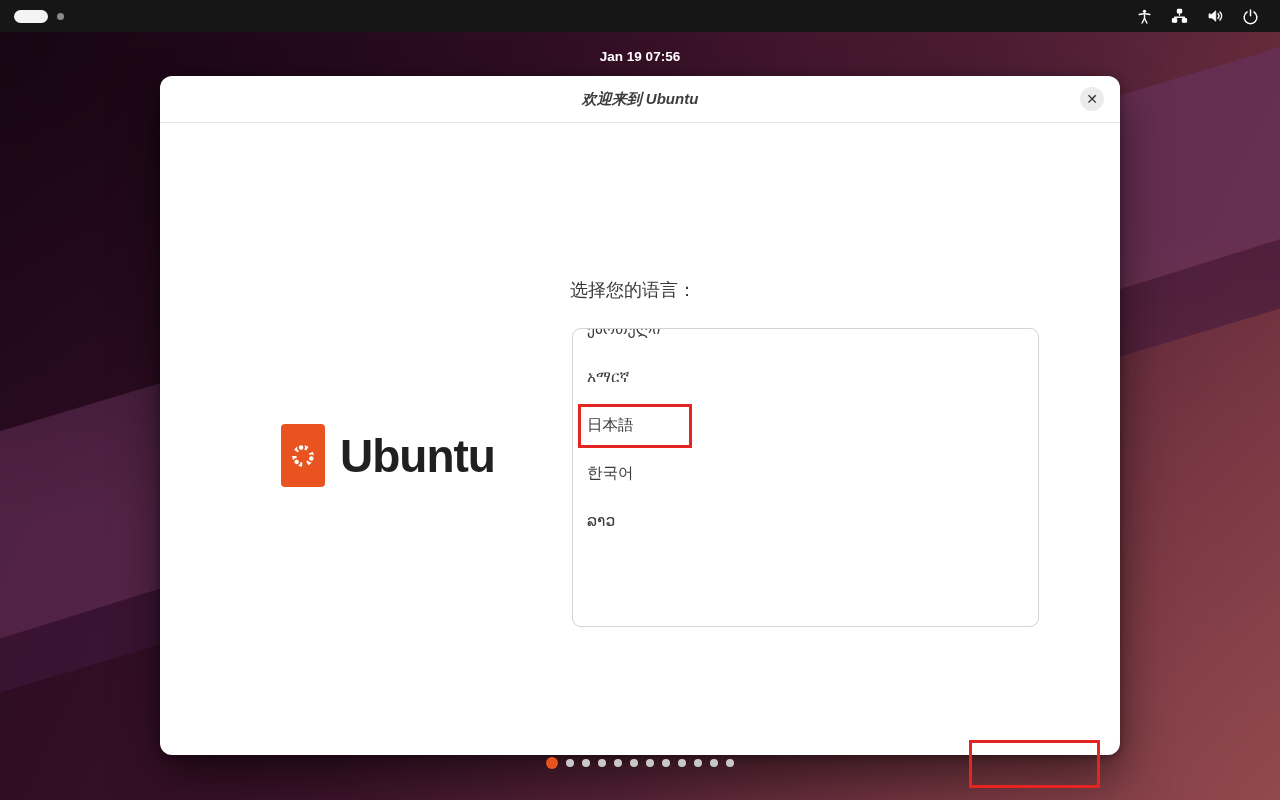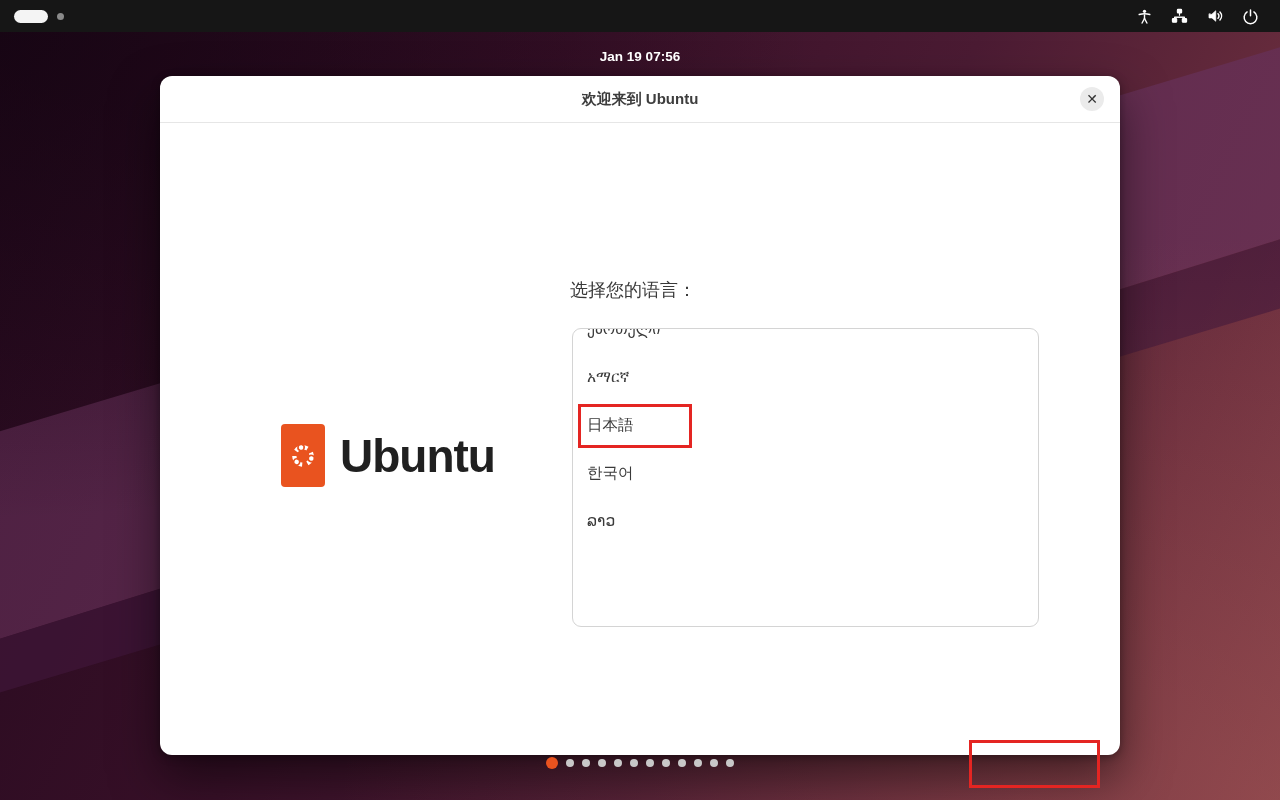--- a/index.html
+++ b/index.html
@@ -51,21 +51,21 @@
   .dialog{
     position:absolute;left:160px;top:76px;width:960px;height:679px;
     background:#ffffff;border-radius:12px;
     box-shadow:0 22px 48px rgba(0,0,0,.5),0 2px 8px rgba(0,0,0,.35);
     z-index:20;
   }
   .dlg-header{
     position:relative;height:46px;border-bottom:1px solid #e6e6e6;
     display:flex;align-items:center;justify-content:center;
   }
-  .dlg-title{font-size:15px;font-weight:600;color:#3d3d3d;}
+  .dlg-title{font-size:15px;font-weight:600;color:#3d3d3d;font-style:italic;}
   .dlg-close{
     position:absolute;right:16px;top:11px;width:24px;height:24px;border-radius:50%;
     background:#ebebeb;border:none;display:flex;align-items:center;justify-content:center;
     font-size:14px;color:#333;cursor:pointer;line-height:1;
   }
   .dlg-body{position:relative;height:632px;}
   .lang-prompt{
     position:absolute;left:410px;top:155px;
     font-size:18px;color:#3a3a3a;
   }

